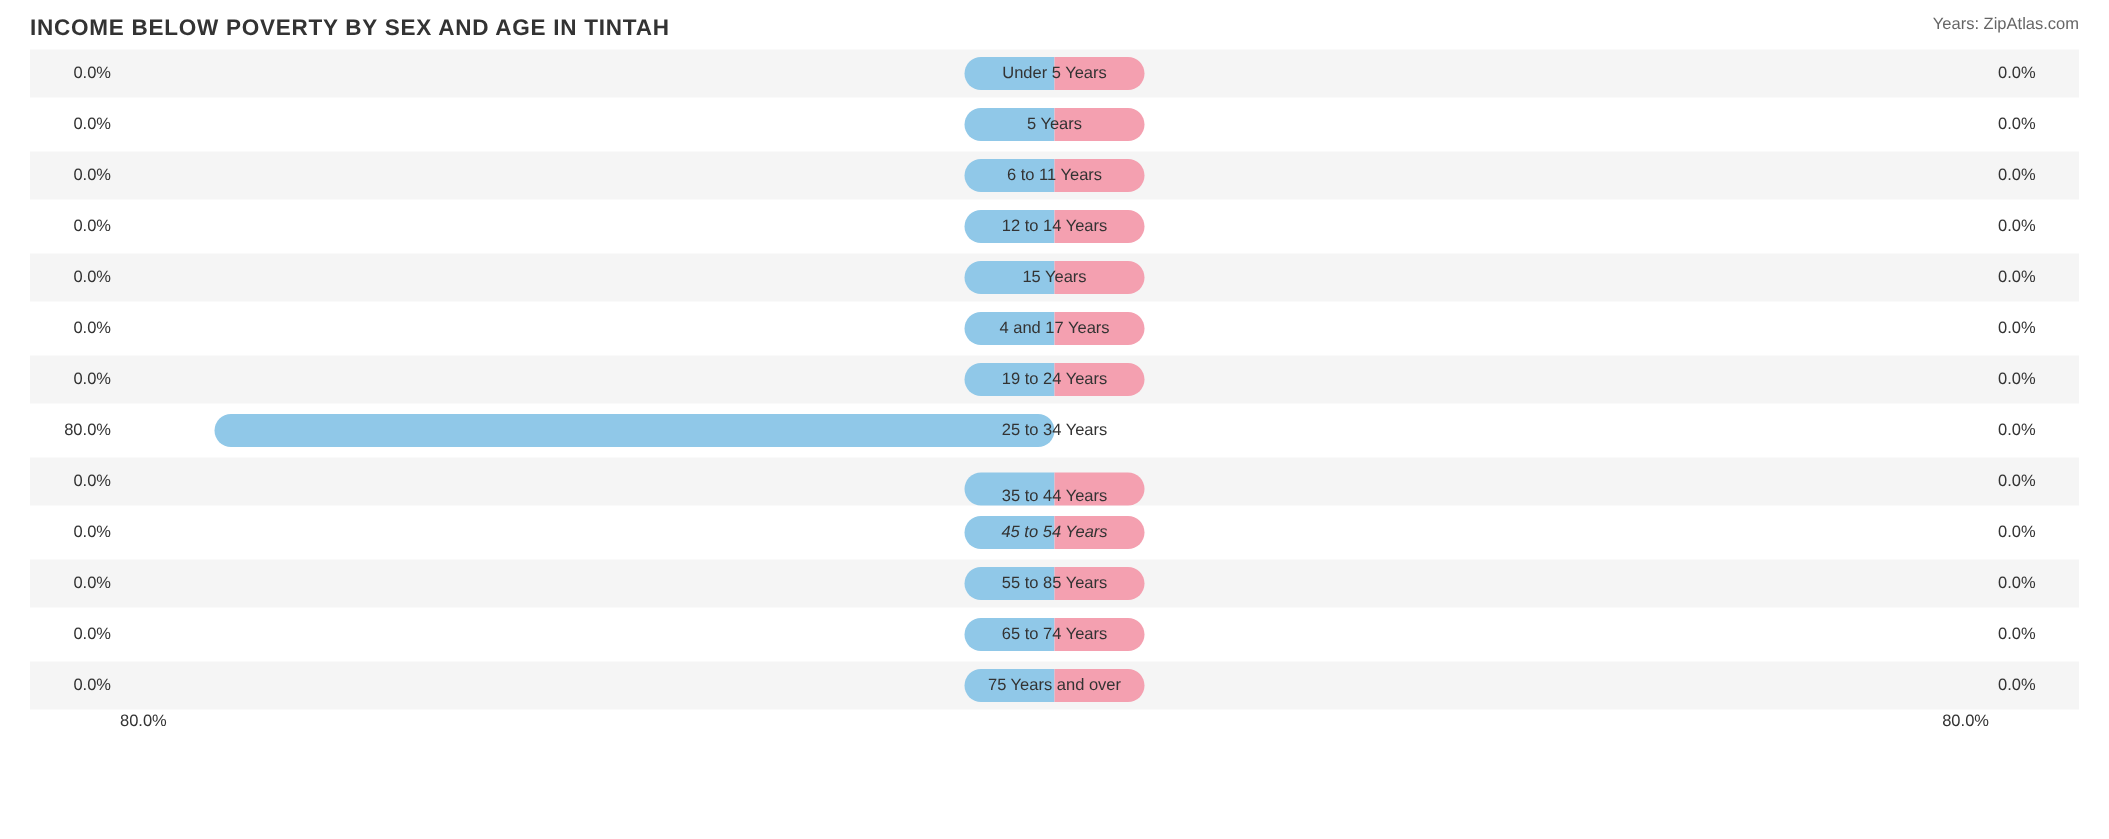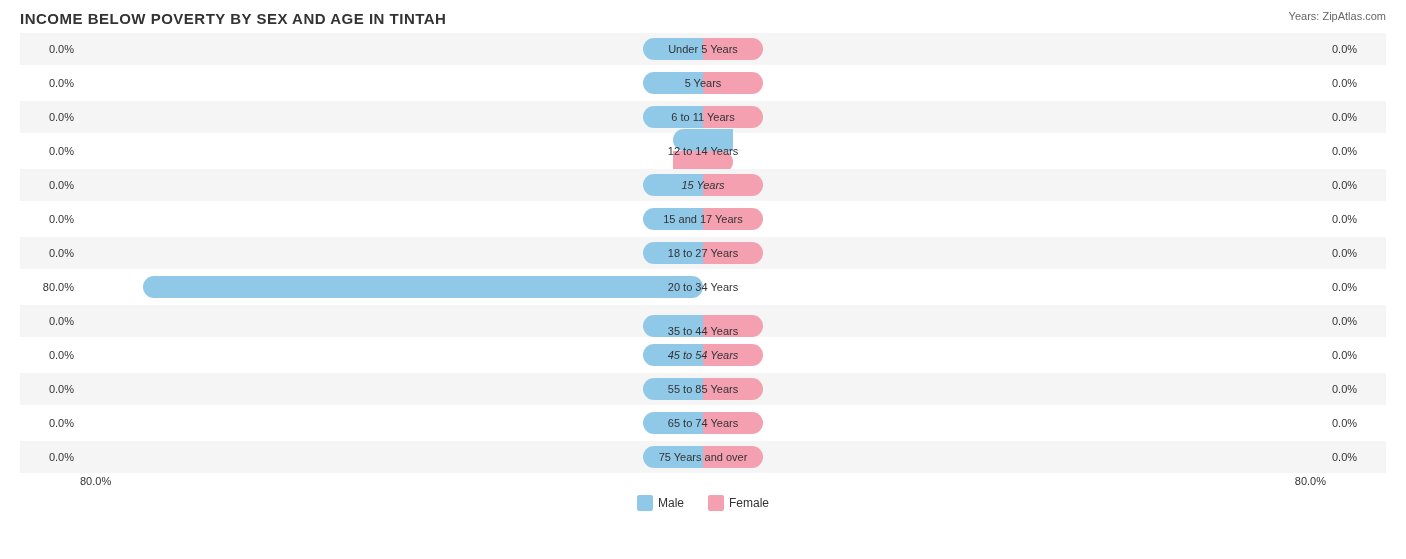--- a/index.html
+++ b/index.html
@@ -183,77 +183,77 @@
           </div>
           <div class="label-center">6 to 11 Years</div>
           <div class="bar-right-container">
             <div class="bar-female" style="width: 60px;"></div>
           </div>
         </div>
         <div class="right-value">0.0%</div>
       </div>
       <div class="row">
         <div class="left-value">0.0%</div>
-        <div class="bar-section" style="position: relative; flex-direction: column;">
+        <div class="bar-section" style="position: relative;">
           <div class="bar-left-container">
             <div class="bar-male" style="width: 60px;"></div>
           </div>
           <div class="label-center">12 to 14 Years</div>
           <div class="bar-right-container">
             <div class="bar-female" style="width: 60px;"></div>
           </div>
         </div>
         <div class="right-value">0.0%</div>
       </div>
       <div class="row">
         <div class="left-value">0.0%</div>
-        <div class="bar-section" style="position: relative; font-style: italic;">
+        <div class="bar-section" style="position: relative;">
           <div class="bar-left-container">
             <div class="bar-male" style="width: 60px;"></div>
           </div>
           <div class="label-center">15 Years</div>
           <div class="bar-right-container">
             <div class="bar-female" style="width: 60px;"></div>
           </div>
         </div>
         <div class="right-value">0.0%</div>
       </div>
       <div class="row">
         <div class="left-value">0.0%</div>
         <div class="bar-section" style="position: relative;">
           <div class="bar-left-container">
             <div class="bar-male" style="width: 60px;"></div>
           </div>
-          <div class="label-center">15 and 17 Years</div>
-          <div class="bar-right-container">
-            <div class="bar-female" style="width: 60px;"></div>
-          </div>
-        </div>
-        <div class="right-value">0.0%</div>
-      </div>
-      <div class="row">
-        <div class="left-value">0.0%</div>
-        <div class="bar-section" style="position: relative;">
-          <div class="bar-left-container">
-            <div class="bar-male" style="width: 60px;"></div>
-          </div>
-          <div class="label-center">18 to 27 Years</div>
+          <div class="label-center">4 and 17 Years</div>
+          <div class="bar-right-container">
+            <div class="bar-female" style="width: 60px;"></div>
+          </div>
+        </div>
+        <div class="right-value">0.0%</div>
+      </div>
+      <div class="row">
+        <div class="left-value">0.0%</div>
+        <div class="bar-section" style="position: relative;">
+          <div class="bar-left-container">
+            <div class="bar-male" style="width: 60px;"></div>
+          </div>
+          <div class="label-center">19 to 24 Years</div>
           <div class="bar-right-container">
             <div class="bar-female" style="width: 60px;"></div>
           </div>
         </div>
         <div class="right-value">0.0%</div>
       </div>
       <div class="row">
         <div class="left-value">80.0%</div>
         <div class="bar-section" style="position: relative;">
           <div class="bar-left-container">
             <div class="bar-male" style="width: 560px; border-radius: 11px;"></div>
           </div>
-          <div class="label-center">20 to 34 Years</div>
+          <div class="label-center">25 to 34 Years</div>
           <div class="bar-right-container">
             <div class="bar-female" style="width: 0px;"></div>
           </div>
         </div>
         <div class="right-value">0.0%</div>
       </div>
       <div class="row">
         <div class="left-value">0.0%</div>
         <div class="bar-section" style="position: relative; align-items: flex-end;">
           <div class="bar-left-container">
@@ -318,23 +318,13 @@
         </div>
         <div class="right-value">0.0%</div>
       </div>
     </div>
 
   <div class="bottom-values">
     <span>80.0%</span>
     <span>80.0%</span>
   </div>
 
-  <div class="legend">
-    <div class="legend-item">
-      <div class="legend-box legend-male"></div>
-      <span>Male</span>
-    </div>
-    <div class="legend-item">
-      <div class="legend-box legend-female"></div>
-      <span>Female</span>
-    </div>
-  </div>
 </div>
 
 </body></html>

